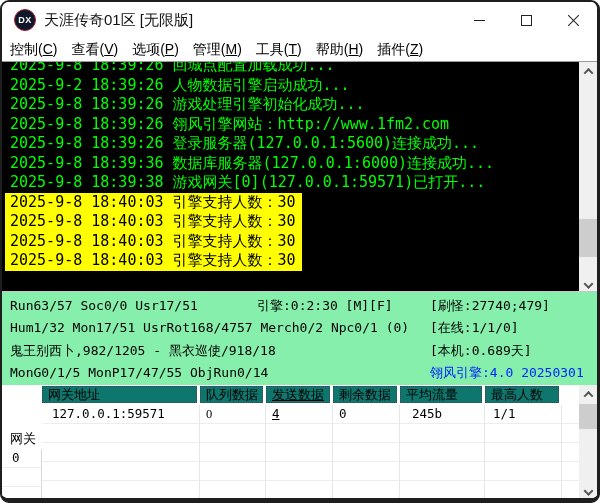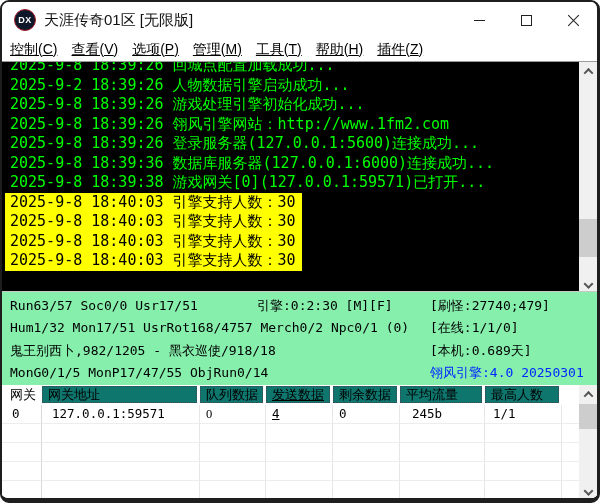--- a/index.html
+++ b/index.html
@@ -24,21 +24,21 @@
   .glyph-max{ width:11px; height:11px; border:1px solid #222; }
   .glyph-close{ position:relative; width:13px; height:13px; }
   .glyph-close::before,.glyph-close::after{
     content:""; position:absolute; left:-1px; top:6px; width:15px; height:0; border-top:1px solid #222;
   }
   .glyph-close::before{ transform:rotate(45deg); }
   .glyph-close::after{ transform:rotate(-45deg); }
   
   .menubar{ height:24px; background:#ffffff; display:flex; align-items:center; padding-left:1px;
     border-bottom:1px solid #9a9a9a; font-size:14px; color:#000; }
-  .menu-item{ padding:2px 7px; white-space:nowrap;text-decoration:underline; }
+  .menu-item{ padding:2px 7px; white-space:nowrap; }
   .menu-item u{ text-decoration:underline; }
   
   .console{ position:relative; height:229px; background:#000000; overflow:hidden; }
   .console-lines{
     position:absolute; left:0; top:-6px; width:578px;
     font-family:"DejaVu Sans Mono", monospace; font-size:15px; line-height:19.5px;
     color:#00ff00; white-space:nowrap;
   }
   .console-line{ padding-left:8px; height:19.5px; }
   .console-line .hl{
@@ -59,21 +59,21 @@
   
   .status{ position:relative; height:94px; background:#86efac; border-top:1px solid #c8c8c8;
     font-family:"DejaVu Sans Mono", monospace; font-size:13px; color:#000; padding-top:3px; }
   .status-row{ position:relative; height:22.4px; line-height:22.4px; padding-left:8px; white-space:nowrap; }
   .status-mid{ position:absolute; left:255px; top:0; }
   .status-right{ position:absolute; left:428px; top:0; }
   .blue-text{ color:#0026ff; }
   
   .gtable{ position:relative; height:113px; background:#ffffff; }
   .trow{ display:flex; width:578px; }
-  .c1{width:40px;} .c2{width:158px;} .c3{width:66px;font-family:Liberation Serif, serif;} .c4{width:67px;text-decoration:underline;} .c5{width:67px;}
+  .c1{width:40px;margin-top:44px;} .c2{width:158px;} .c3{width:66px;font-family:Liberation Serif, serif;} .c4{width:67px;text-decoration:underline;} .c5{width:67px;}
   .c6{width:85px;} .c7{width:77px;} .c8{width:18px;}
   .thead{ height:20px; font-size:13px; color:#000; }
   .thead .cell{ display:flex; }
   .thead .plain{ line-height:20px; padding-left:8px; font-family:"DejaVu Sans Mono", monospace; }
   .hdr-inner{
     flex:1; margin:1px 3px 2px 0; background:#0f766e; border:1px dotted #445;
     line-height:15px; padding-left:5px; font-size:13px; white-space:nowrap; overflow:hidden;
   }
   .tbody-row{ height:19px; line-height:18px; font-family:"DejaVu Sans Mono", monospace; font-size:12.5px; color:#000; }
   .tbody-row .cell{ border-right:1px solid #e6e6e6; border-bottom:1px solid #ededed; height:19px; white-space:nowrap; overflow:hidden; }

